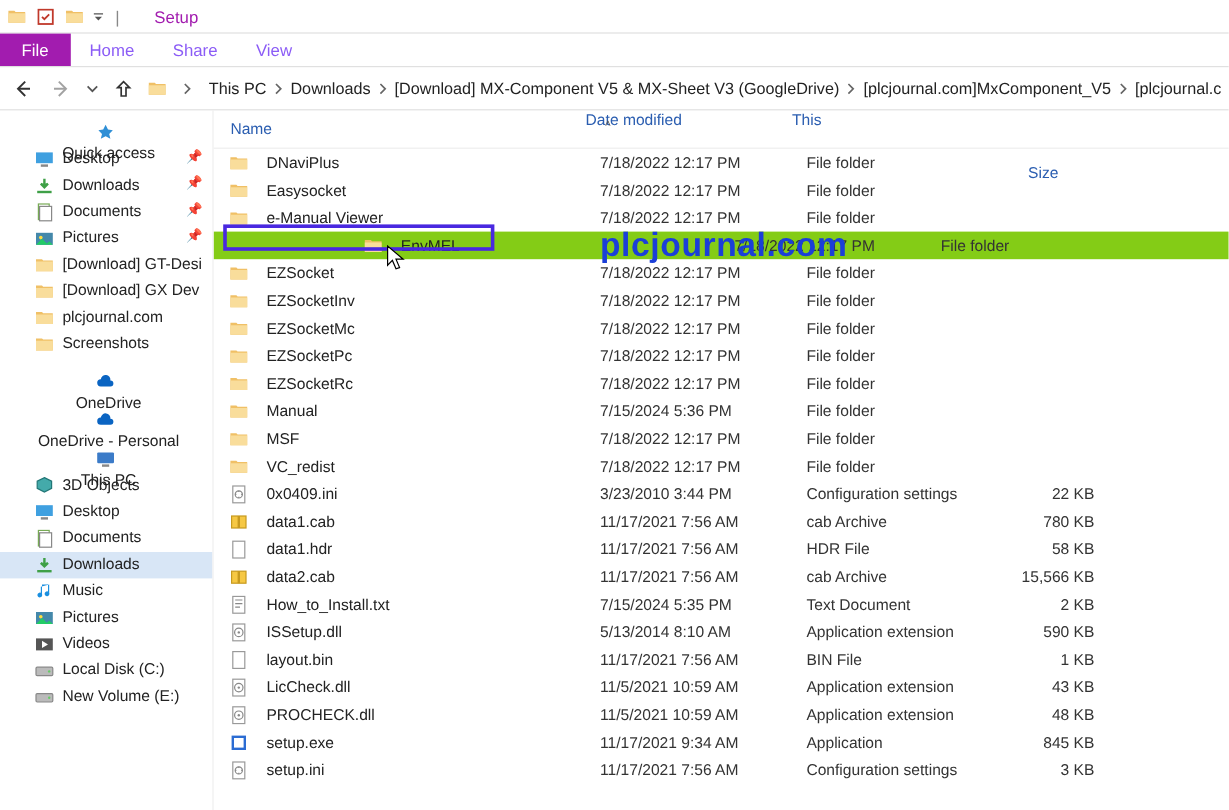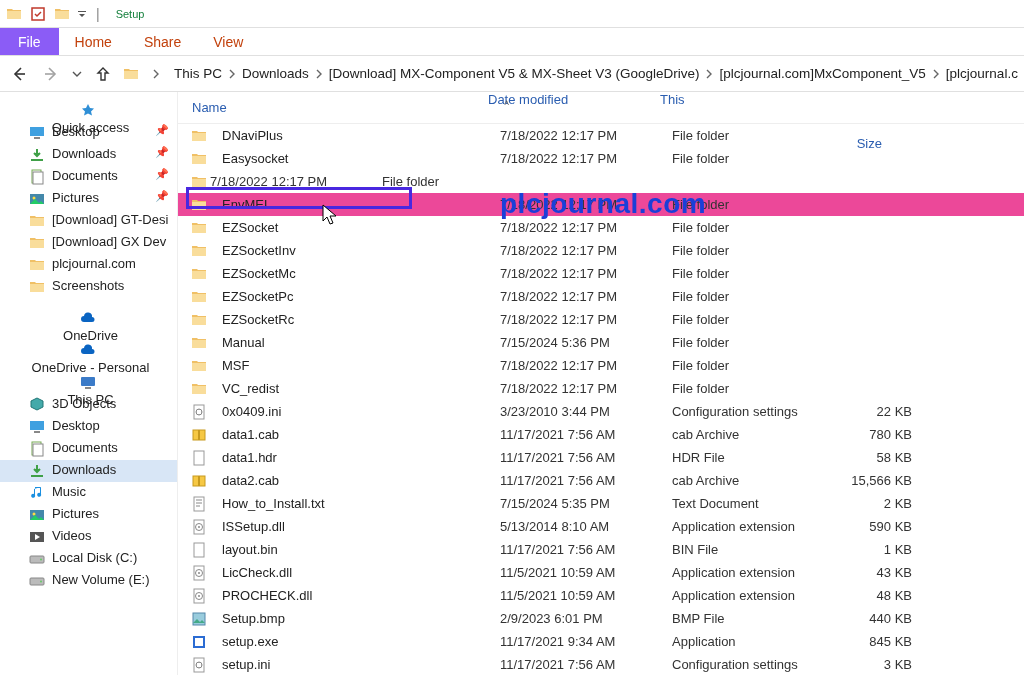--- a/index.html
+++ b/index.html
@@ -3,26 +3,26 @@
 <meta charset="utf-8">
 <style>
 * { margin: 0; padding: 0; box-sizing: border-box; font-family: "Segoe UI", Tahoma, sans-serif; font-size: 13px; }
 body { background: #fff; color: #222; width: 1024px; height: 675px; overflow: hidden; position: relative; }
 
 
 .titlebar { display: flex; align-items: center; height: 28px; padding: 0 4px; border-bottom: 1px solid #e0e0e0; }
 .titlebar .qat-icon { width: 20px; height: 20px; display: flex; align-items: center; justify-content: center; margin-right: 4px; cursor: pointer; }
 .titlebar .qat-icon svg { display: block; }
 .titlebar .sep { color: #888; margin: 0 4px; font-size: 14px; }
-.titlebar .wintitle { margin-left: 12px; color: #15803d; font-size: 11px; }
+.titlebar .wintitle { margin-left: 25px; color: #a21caf; font-size: 14px; }
 
 
 .ribbon { display: flex; align-items: stretch; height: 28px; border-bottom: 1px solid #e0e0e0; }
-.ribbon .tab { padding: 0 16px; display: flex; align-items: center; cursor: pointer; color: #c2410c; font-size: 14px; }
-.ribbon .tab.file { background: #8b5cf6; color: #fff; padding: 0 18px; }
+.ribbon .tab { padding: 0 16px; display: flex; align-items: center; cursor: pointer; color: #8b5cf6; font-size: 14px; }
+.ribbon .tab.file { background: #a21caf; color: #fff; padding: 0 18px; }
 
 
 .navrow { display: flex; align-items: center; height: 36px; padding: 0 6px; border-bottom: 1px solid #e0e0e0; gap: 6px; }
 .navbtn { width: 26px; height: 26px; display: flex; align-items: center; justify-content: center; color: #444; cursor: pointer; border-radius: 2px; }
 .navbtn svg { display: block; }
 .crumb-folder { width:18px; height:18px; margin-right: 2px; display:flex; align-items:center; justify-content:center;}
 .breadcrumb { display: flex; align-items: center; flex: 1; overflow: hidden; white-space: nowrap; }
 .crumb { display: flex; align-items: center; padding: 2px 4px; color: #222; cursor: pointer; font-size: 13.5px; }
 .chv { width: 12px; color: #888; margin: 0 2px; display:flex; align-items:center; justify-content:center;}
 
@@ -42,21 +42,21 @@
 .content { flex: 1; display: flex; flex-direction: column; position: relative; }
 .colheaders { display: flex; height: 32px; border-bottom: 1px solid #eee; color: #2a5db0; font-size: 14px; }
 .col-name { width: 310px; padding-left: 14px; display:flex; align-items:center; gap:6px;}
 .col-date { width: 172px; }
 .col-type { width: 146px; }
 .col-size { width: 86px; text-align: right; padding-right: 10px; margin-top: 44px;}
 .sort-caret { font-size: 9px; color:#555; margin-left: auto; margin-right: 40px; position: absolute; left: 326px; top: 6px;}
 
 .filelist { flex: 1; overflow-y: auto; }
 .row { display: flex; align-items: center; height: 23px; font-size: 14px; color: #222; position: relative;}
-.row.selected { background: #ec4899; }
+.row.selected { background: #84cc16; justify-content: flex-end; }
 .row .c-icon { width: 22px; margin-left: 10px; display:flex; align-items:center; justify-content:center;}
 .row .c-name { width: 278px; white-space: nowrap; overflow:hidden; text-overflow: ellipsis; margin-left: 12px;}
 .row .c-date { width: 172px; color:#333;}
 .row .c-type { width: 164px; color:#333;}
 .row .c-size { width: 76px; text-align: right; color:#333;}
 
 .highlight-box { position: absolute; border: 3px solid #4928e0; pointer-events: none; }
 .watermark { position: absolute; color: #1b3fd8; font-weight: 700; font-size: 28px; letter-spacing: 0.5px; pointer-events: none; }
 .cursor-overlay { position:absolute; pointer-events:none; }
 </style>
@@ -398,20 +398,21 @@
           <span class="c-type">File folder</span>
           <span class="c-size"></span>
         </div>
         <div class="row">
           <span class="c-icon">
             <svg width="16" height="16" viewBox="0 0 16 16">
               <path fill="#f0c066" d="M1 3h5l1 1h8v9H1z"></path>
               <path fill="#f9dd9b" d="M1 5h14v8H1z"></path>
             </svg>
           </span>
+          <span class="c-name">e-Manual Viewer</span>
           <span class="c-date">7/18/2022 12:17 PM</span>
           <span class="c-type">File folder</span>
           <span class="c-size"></span>
         </div>
         <div class="row selected">
           <span class="c-icon">
             <svg width="16" height="16" viewBox="0 0 16 16">
               <path fill="#f0c066" d="M1 3h5l1 1h8v9H1z"></path>
               <path fill="#f9dd9b" d="M1 5h14v8H1z"></path>
             </svg>
@@ -619,32 +620,20 @@
             <svg width="16" height="16" viewBox="0 0 16 16">
               <rect x="3" y="1" width="10" height="14" fill="#fff" stroke="#999"></rect>
               <circle cx="8" cy="8" r="3.5" fill="none" stroke="#888"></circle>
               <circle cx="8" cy="8" r="1" fill="#888"></circle>
             </svg>
           </span>
           <span class="c-name">PROCHECK.dll</span>
           <span class="c-date">11/5/2021 10:59 AM</span>
           <span class="c-type">Application extension</span>
           <span class="c-size">48 KB</span>
-        </div>
-        <div class="row">
-          <span class="c-icon">
-            <svg width="16" height="16" viewBox="0 0 16 16">
-              <rect x="2" y="2" width="12" height="12" fill="#9cd" stroke="#58a"></rect>
-              <path d="M2 12l4-4 3 3 2-2 3 3H2z" fill="#4a8"></path>
-            </svg>
-          </span>
-          <span class="c-name">Setup.bmp</span>
-          <span class="c-date">2/9/2023 6:01 PM</span>
-          <span class="c-type">BMP File</span>
-          <span class="c-size">440 KB</span>
         </div>
         <div class="row">
           <span class="c-icon">
             <svg width="16" height="16" viewBox="0 0 16 16">
               <rect x="2" y="2" width="12" height="12" fill="#2b6cd3"></rect>
               <rect x="4" y="4" width="8" height="8" fill="#fff"></rect>
             </svg>
           </span>
           <span class="c-name">setup.exe</span>
           <span class="c-date">11/17/2021 9:34 AM</span>

